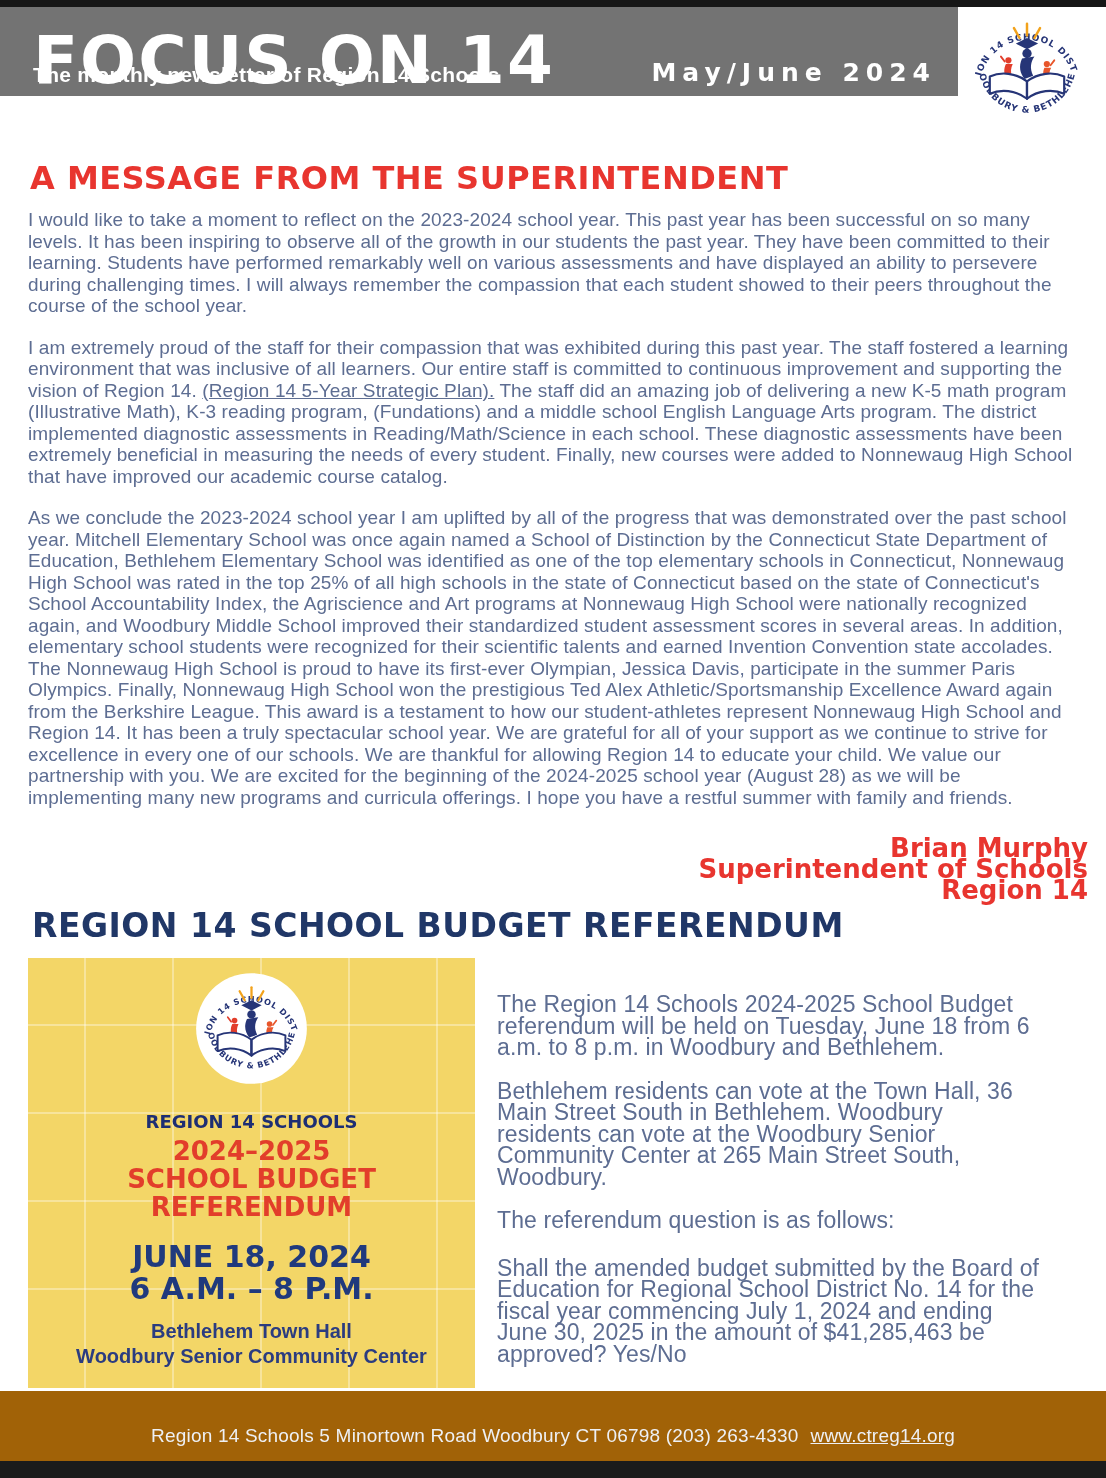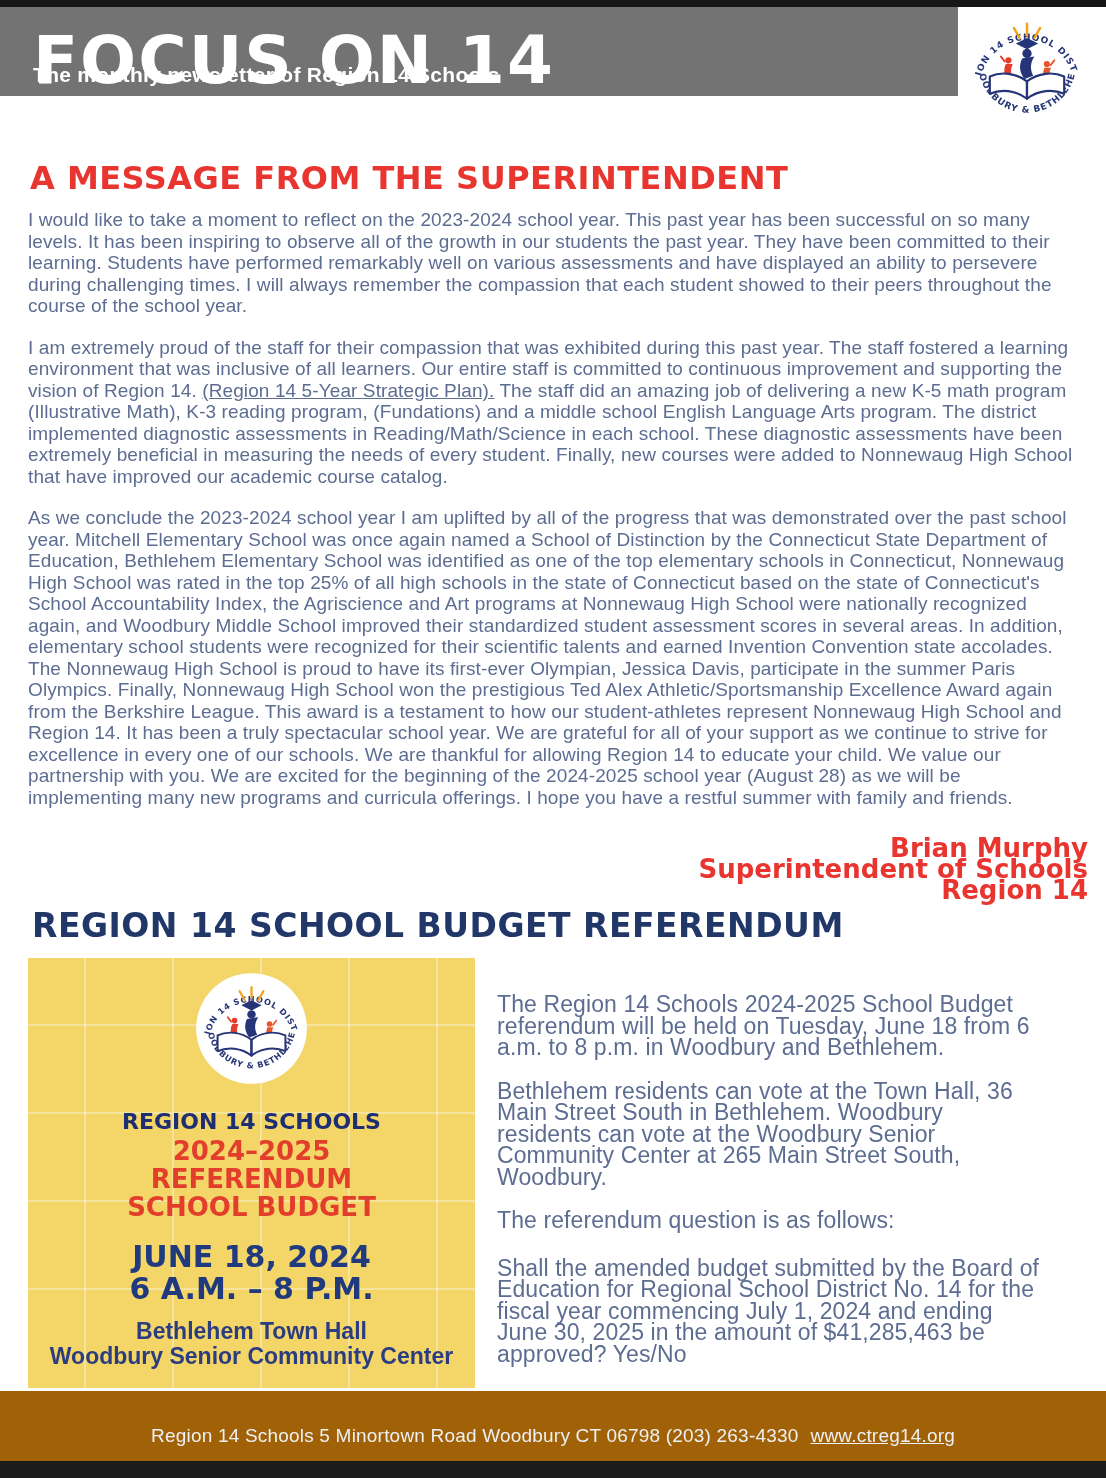--- a/index.html
+++ b/index.html
@@ -74,29 +74,29 @@
     flex: 0 0 447px; height: 430px;
     background-color: #F3D667;
     background-image:
       repeating-linear-gradient(to right,  transparent 0 86px, rgba(255,255,255,0.35) 86px 88px),
       repeating-linear-gradient(to bottom, transparent 0 86px, rgba(255,255,255,0.35) 86px 88px);
     background-position: -30px -20px;
     text-align: center;
     padding-top: 14px;
   }
   .flyer .logo-svg { width: 113px; height: 113px; }
-  .flyer-title   { margin-top: 18px; color: #1D2E73; font-size: 22px; line-height: 30px; font-weight: 800;
+  .flyer-title   { margin-top: 18px; color: #1D2E73; font-size: 18px; line-height: 30px; font-weight: 800;
                    font-family: "DejaVu Sans", "Liberation Sans", sans-serif; }
   .flyer-red     { color: #E23E2B; font-size: 26px; line-height: 28px; font-weight: 800;
                    font-family: "DejaVu Sans", "Liberation Sans", sans-serif; }
   .flyer-red.first { margin-top: 0; }
   .flyer-date    { color: #203A7D; font-size: 30px; line-height: 32px; font-weight: 800;
                    font-family: "DejaVu Sans", "Liberation Sans", sans-serif; }
   .flyer-date.first { margin-top: 20px; }
-  .flyer-venue   { color: #2B3C80; font-size: 23px; line-height: 25px; font-weight: bold; }
+  .flyer-venue   { color: #2B3C80; font-size: 20px; line-height: 25px; font-weight: bold; }
   .flyer-venue.first { margin-top: 14px; }
 
   .referendum-text { margin-left: 22px; padding-top: 36px; width: 545px; }
   .referendum-text p { color: #5D6D92; font-size: 23px; line-height: 21.5px; margin-bottom: 22px; letter-spacing: 0.1px; }
   .referendum-text p.q-gap { margin-top: 26px; }
 
   
   .footer {
     position: absolute; top: 1391px; left: 0; width: 100%; height: 89px;
     background: #a16207;
@@ -110,20 +110,21 @@
 
 <div class="page">
 
   <div class="top-strip"></div>
 
   <header class="masthead">
     <div class="masthead-navy">
       <div class="masthead-title">FOCUS ON 14</div>
       <div class="masthead-bottom">
         <span class="masthead-subtitle">The monthly newsletter of Region 14 Schools</span>
+        <span class="masthead-issue">May/June 2024</span>
       </div>
     </div>
     <div class="masthead-logo-box">
 
       <svg class="logo-svg" viewBox="0 0 200 200">
         <defs>
           <path id="arcTopA" d="M 26,112 A 76,76 0 0 1 174,112"></path>
           <path id="arcBotA" d="M 22,104 A 79,79 0 0 0 178,104"></path>
         </defs>
         <circle cx="100" cy="100" r="98" fill="#ffffff"></circle>
@@ -204,22 +205,22 @@
             <line x1="138" y1="94" x2="144" y2="86" stroke="#E8562B" stroke-width="3" stroke-linecap="round"></line>
           </g>
           <g fill="#ffffff" stroke="#263577" stroke-width="3.5" stroke-linejoin="round">
             <path d="M 100,120 C 82,106 58,104 40,112 L 40,140 C 58,132 82,134 100,148 Z"></path>
             <path d="M 100,120 C 118,106 142,104 160,112 L 160,140 C 142,132 118,134 100,148 Z"></path>
             <line x1="100" y1="120" x2="100" y2="148"></line>
           </g>
         </svg>
         <div class="flyer-title">REGION 14 SCHOOLS</div>
         <div class="flyer-red first">2024–2025</div>
+        <div class="flyer-red">SCHOOL BUDGET</div>
         <div class="flyer-red">REFERENDUM</div>
-        <div class="flyer-red">SCHOOL BUDGET</div>
         <div class="flyer-date first">JUNE 18, 2024</div>
         <div class="flyer-date">6 A.M. – 8 P.M.</div>
         <div class="flyer-venue first">Bethlehem Town Hall</div>
         <div class="flyer-venue">Woodbury Senior Community Center</div>
       </div>
 
       <div class="referendum-text">
         <p>The Region 14 Schools 2024-2025 School Budget referendum will be held on Tuesday, June 18 from 6 a.m. to 8 p.m. in Woodbury and Bethlehem.</p>
         <p>Bethlehem residents can vote at the Town Hall, 36 Main Street South in Bethlehem. Woodbury residents can vote at the Woodbury Senior Community Center at 265 Main Street South, Woodbury.</p>
         <p>The referendum question is as follows:</p>

